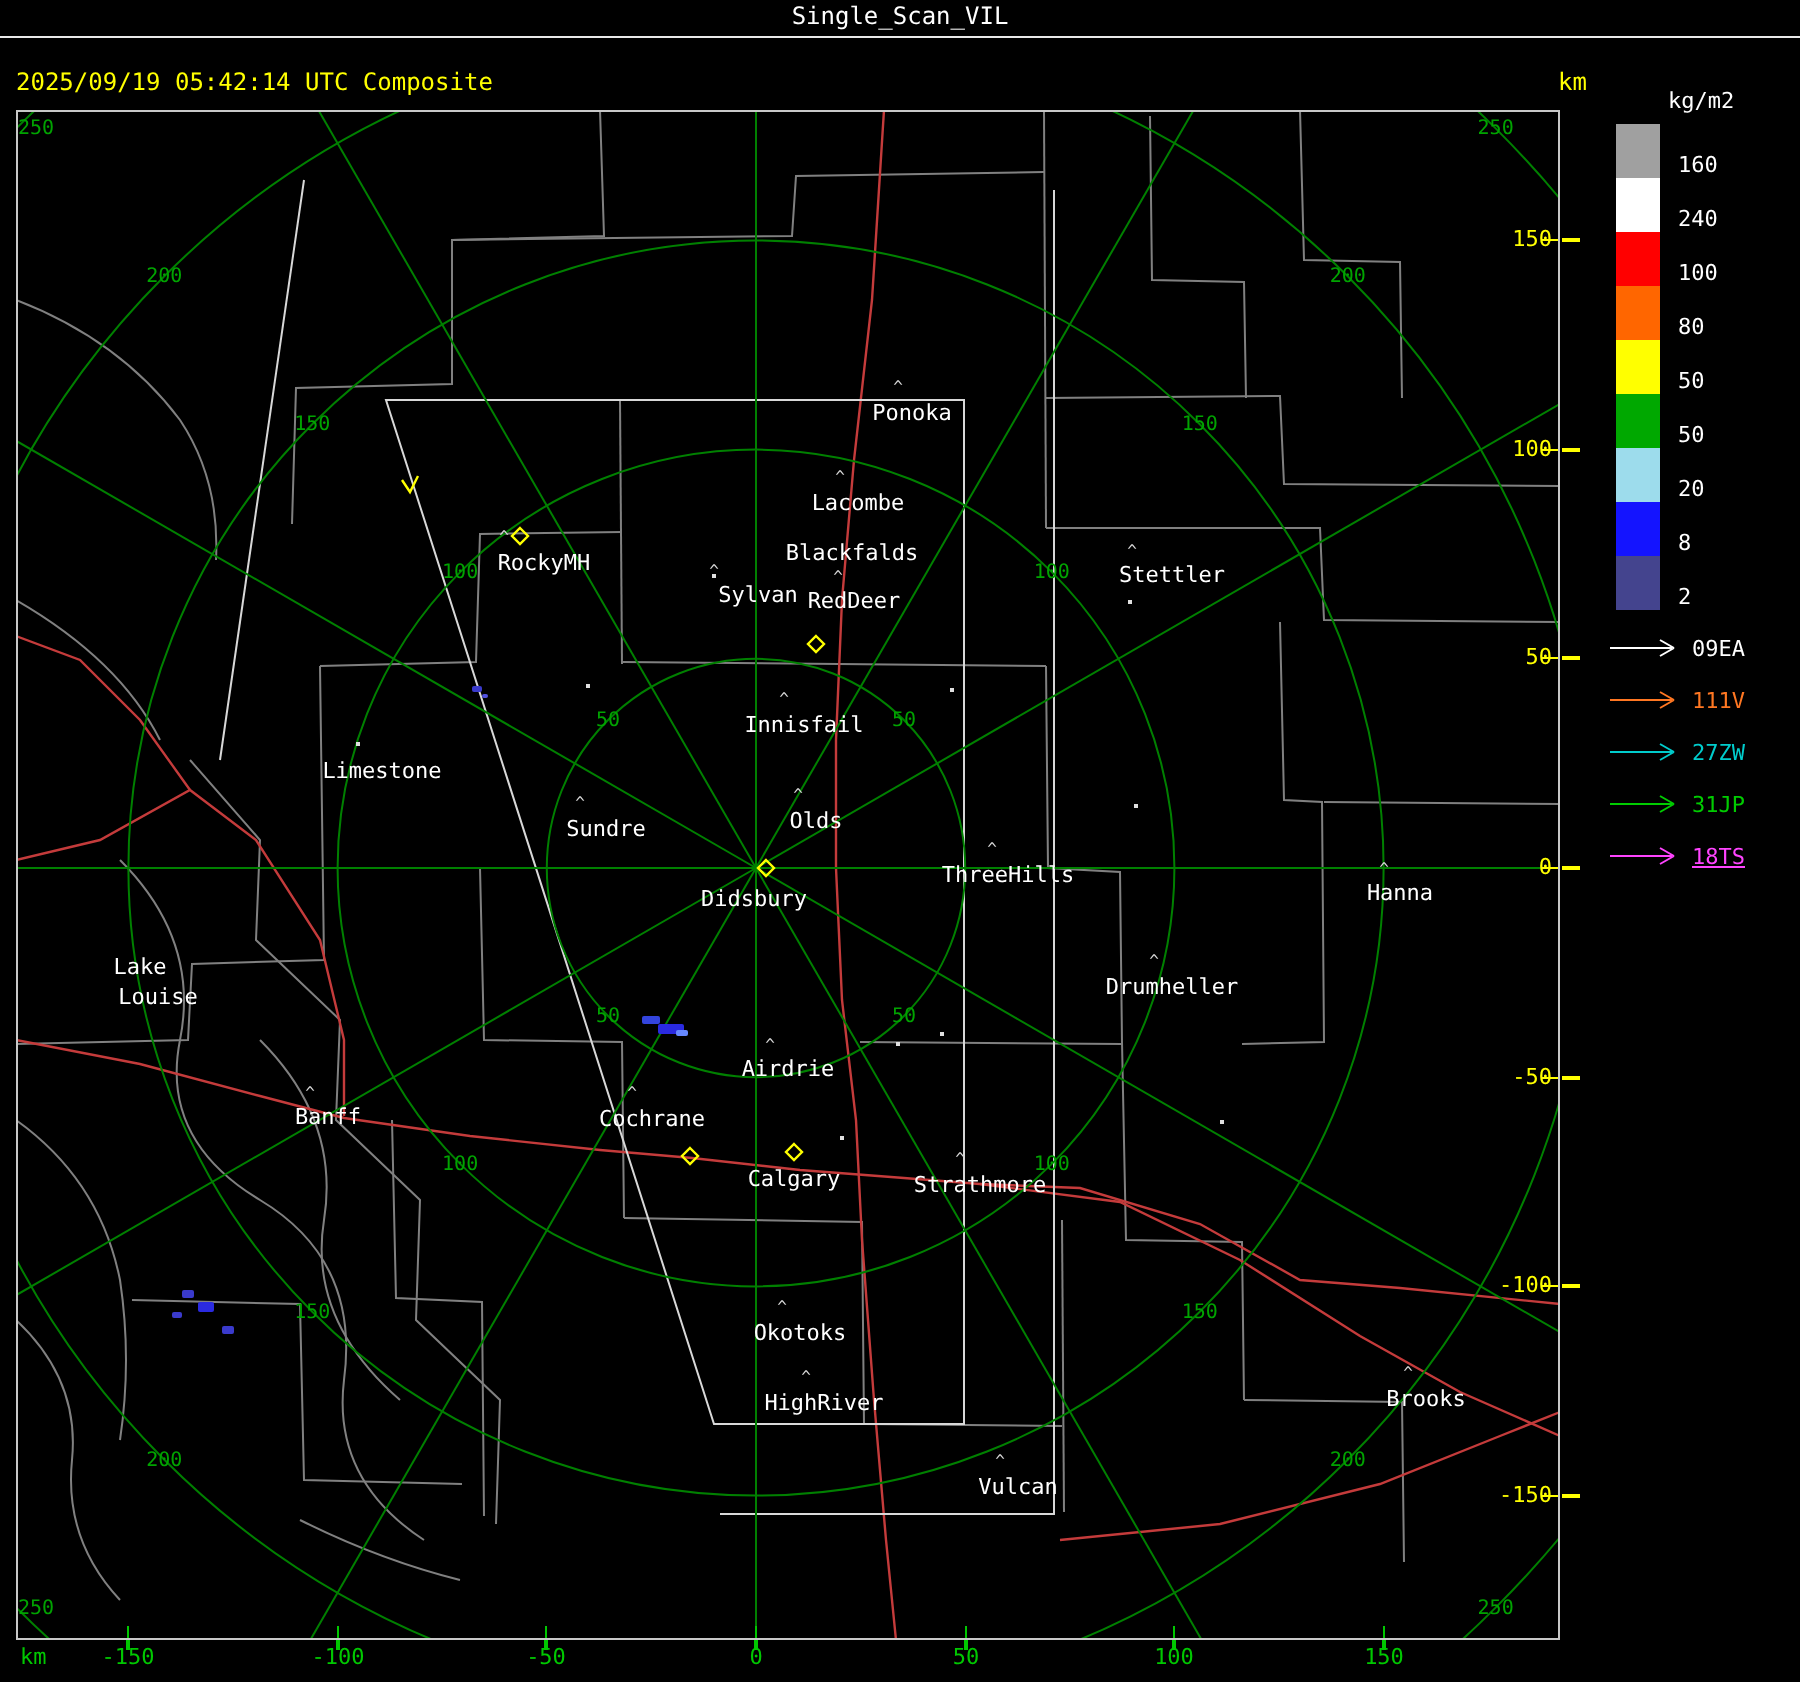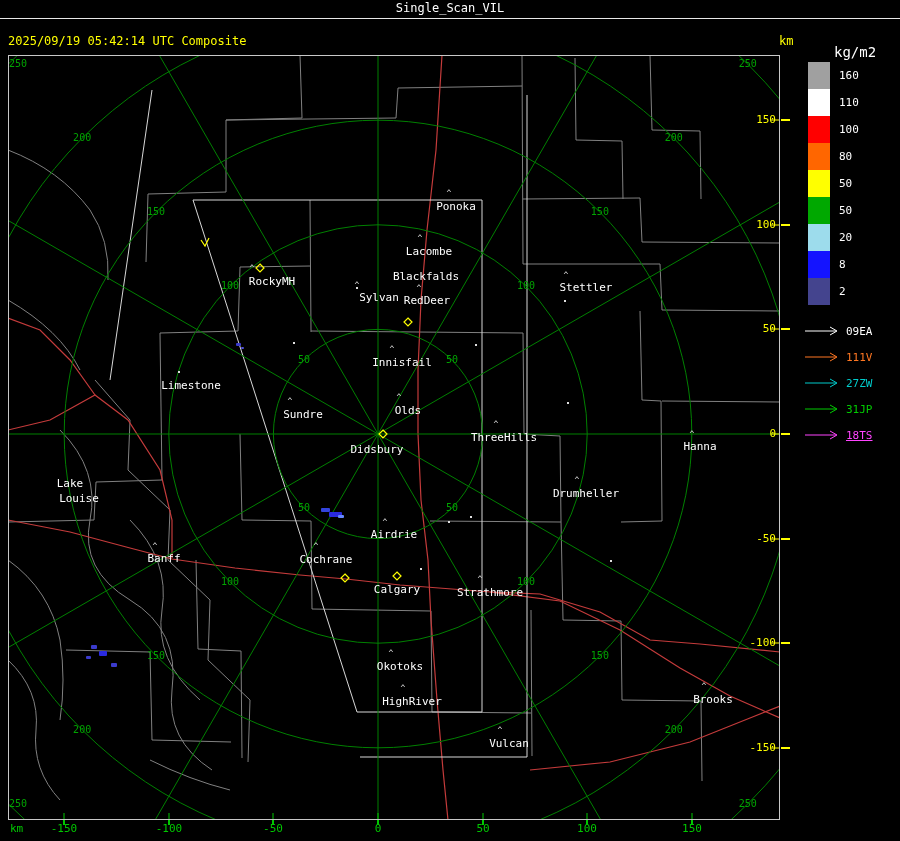--- a/index.html
+++ b/index.html
@@ -15,27 +15,27 @@
   .timestamp{position:absolute;top:34px;left:8px;color:#ffff00;font-size:12px;}
   .km-topright{position:absolute;top:34px;left:779px;color:#ffff00;font-size:12px;}
   #map-svg{position:absolute;top:55px;left:8px;background:#000;}
   #map-svg text{font-family:"DejaVu Sans Mono",monospace;}
   .baxis-unit{position:absolute;top:822px;left:10px;color:#00c800;font-size:11px;}
   .baxis-label{position:absolute;top:822px;width:36px;text-align:center;color:#00c800;font-size:11px;}
   .btick{position:absolute;top:820px;width:2px;height:5px;background:#00c800;}
   .raxis-label{position:absolute;left:742px;width:34px;text-align:right;color:#ffff00;font-size:11px;}
   .rtick{position:absolute;left:781px;width:9px;height:2px;background:#ffff00;}
   .legend{position:absolute;top:0;left:800px;width:100px;height:841px;}
-  .legend-unit{position:absolute;top:44px;left:34px;color:#fff;font-size:14px;}
+  .legend-unit{position:absolute;top:44px;left:34px;color:#fff;font-size:11px;}
   .scale{position:absolute;top:62px;left:8px;}
-  .scale-row{display:flex;height:27px;align-items:center;}
+  .scale-row{display:flex;height:27px;align-items:flex-end;}
   .scale-box{width:22px;height:27px;}
   .scale-label{margin-left:9px;color:#fff;font-size:11px;}
   .radars{position:absolute;top:318px;left:4px;}
-  .radar-row{display:flex;height:26px;align-items:center;}
+  .radar-row{display:flex;height:26px;}
   .radar-label{margin-left:6px;font-size:11px;}
 </style>
 </head>
 <body>
 
 <div class="titlebar">
   <span>Single_Scan_VIL</span>
 </div>
 
 <div class="timestamp">2025/09/19 05:42:14 UTC Composite</div>
@@ -244,21 +244,21 @@
 
 <div class="legend">
   <div class="legend-unit">kg/m2</div>
   <div class="scale">
       <div class="scale-row">
         <div class="scale-box" style="background: rgb(160, 160, 160);"></div>
         <div class="scale-label">160</div>
       </div>
       <div class="scale-row">
         <div class="scale-box" style="background: rgb(255, 255, 255);"></div>
-        <div class="scale-label">110</div>
+        <div class="scale-label">240</div>
       </div>
       <div class="scale-row">
         <div class="scale-box" style="background: rgb(255, 0, 0);"></div>
         <div class="scale-label">100</div>
       </div>
       <div class="scale-row">
         <div class="scale-box" style="background: rgb(255, 102, 0);"></div>
         <div class="scale-label">80</div>
       </div>
       <div class="scale-row">

